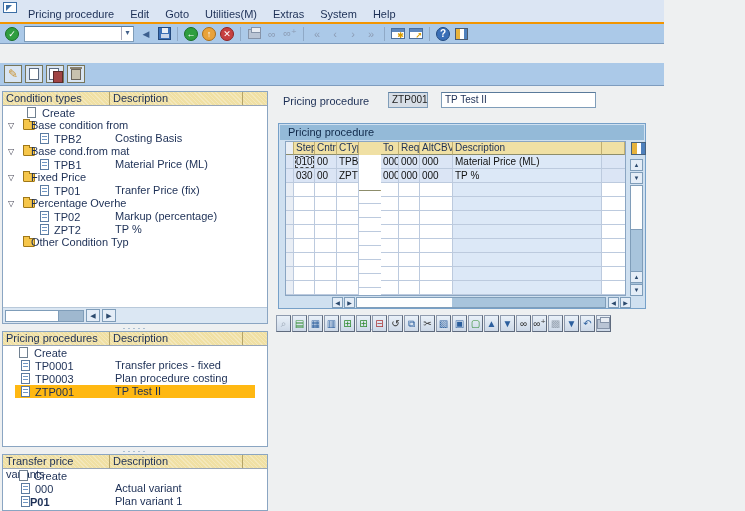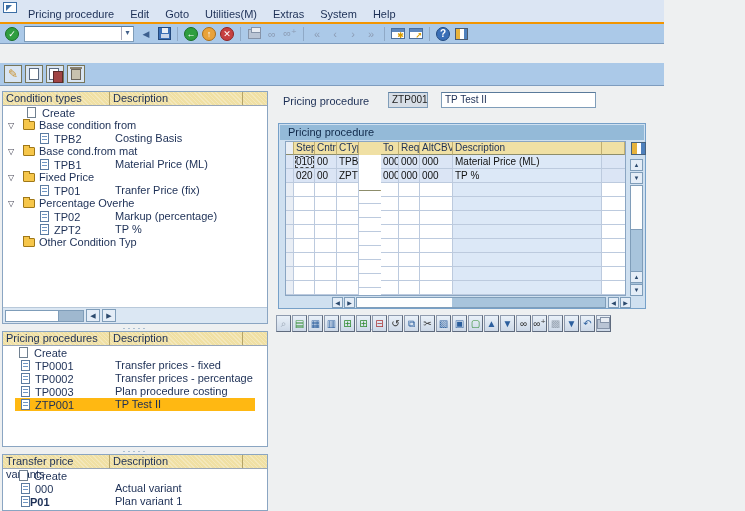--- a/index.html
+++ b/index.html
@@ -58,21 +58,21 @@
   .trow{height:13px;display:flex;align-items:center;position:relative;}
   .trow .desc{position:absolute;left:112px;top:0;line-height:13px;}
   .selrow{background:#ffb812;}
   .expander{position:absolute;left:5px;top:2px;font-size:8px;color:#445;line-height:9px;}
   .folder{position:absolute;left:20px;top:2px;width:12px;height:9px;background:#f6c64a;border:1px solid #a07818;border-radius:1px;}
   .folder:before{content:"";position:absolute;left:-1px;top:-3px;width:5px;height:2px;background:#f6c64a;border:1px solid #a07818;border-bottom:none;}
   .docic{width:9px;height:11px;background:#fff;border:1px solid #5b7ba1;position:relative;flex:none;}
   .docic:before{content:"";position:absolute;left:1px;top:2px;width:5px;height:6px;
         background:repeating-linear-gradient(#6f96c4 0 1px,transparent 1px 3px);}
   .newic{width:9px;height:11px;background:#fff;border:1px solid #708090;flex:none;}
-  .flabel{position:absolute;left:36px;line-height:13px;}
+  .flabel{position:absolute;left:28px;line-height:13px;}
   .scrollstrip{position:absolute;left:0;bottom:0;width:100%;height:16px;background:#dbe7f3;border-top:1px solid #b9c9da;display:flex;align-items:center;padding-left:2px;}
   .hs-track{width:54px;height:12px;background:#fff;border:1px solid #7f9db9;}
   .hs-thumb{width:25px;height:12px;background:#9fb8cf;border:1px solid #7f9db9;border-left:none;}
   .sbtn{width:14px;height:13px;background:#e4edf7;border:1px solid #7f9db9;font-size:7px;color:#2c4a6e;display:flex;align-items:center;justify-content:center;margin-left:2px;}
   .splitdots{position:absolute;left:118px;width:34px;text-align:center;color:#5b82aa;font-size:9px;letter-spacing:2px;line-height:6px;}
 
   
   #fld-label{left:283px;top:95px;}
   .field{position:absolute;height:16px;border:1px solid #7f9db9;border-top-color:#5a7a9a;font-size:10px;line-height:14px;padding-left:3px;}
   #fld-code{left:388px;top:92px;width:40px;background:#d7dee6;color:#222;}
@@ -297,25 +297,20 @@
       <span class="newic" style="margin-left:16px;"></span>
       <span style="margin-left:6px;">Create</span>
     </div>
     <div class="trow">
       <span class="docic" style="margin-left:18px;"></span>
       <span style="margin-left:5px;">TP0001</span>
       <span class="desc">Transfer prices - fixed</span>
     </div>
     <div class="trow">
       <span class="docic" style="margin-left:18px;"></span>
-      <span style="margin-left:5px;">TP0002</span>
-      <span class="desc">Transfer prices - percentage</span>
-    </div>
-    <div class="trow">
-      <span class="docic" style="margin-left:18px;"></span>
       <span style="margin-left:5px;">TP0003</span>
       <span class="desc">Plan procedure costing</span>
     </div>
     <div class="trow selrow" style="margin-left:12px;width:240px;">
       <span class="docic" style="margin-left:6px;"></span>
       <span style="margin-left:5px;">ZTP001</span>
       <span class="desc" style="left:100px;">TP Test II</span>
     </div>
   </div>
   <div class="splitdots abs" style="top:448px;">·····</div>
@@ -369,21 +364,21 @@
         <div class="dc w-ctyp">TPB1</div>
         <div class="dc w-from">000</div>
         <div class="dc w-to">000</div>
         <div class="dc w-reqt">000</div>
         <div class="dc w-alt">000</div>
         <div class="dc w-desc">Material Price (ML)</div>
         <div class="dc w-fill"></div>
       </div>
       <div class="drow filled">
         <div class="dc w-sel"></div>
-        <div class="dc w-step">020</div>
+        <div class="dc w-step">030</div>
         <div class="dc w-cntr">00</div>
         <div class="dc w-ctyp">ZPT2</div>
         <div class="dc w-from">000</div>
         <div class="dc w-to">000</div>
         <div class="dc w-reqt">000</div>
         <div class="dc w-alt">000</div>
         <div class="dc w-desc">TP %</div>
         <div class="dc w-fill"></div>
       </div>
 

